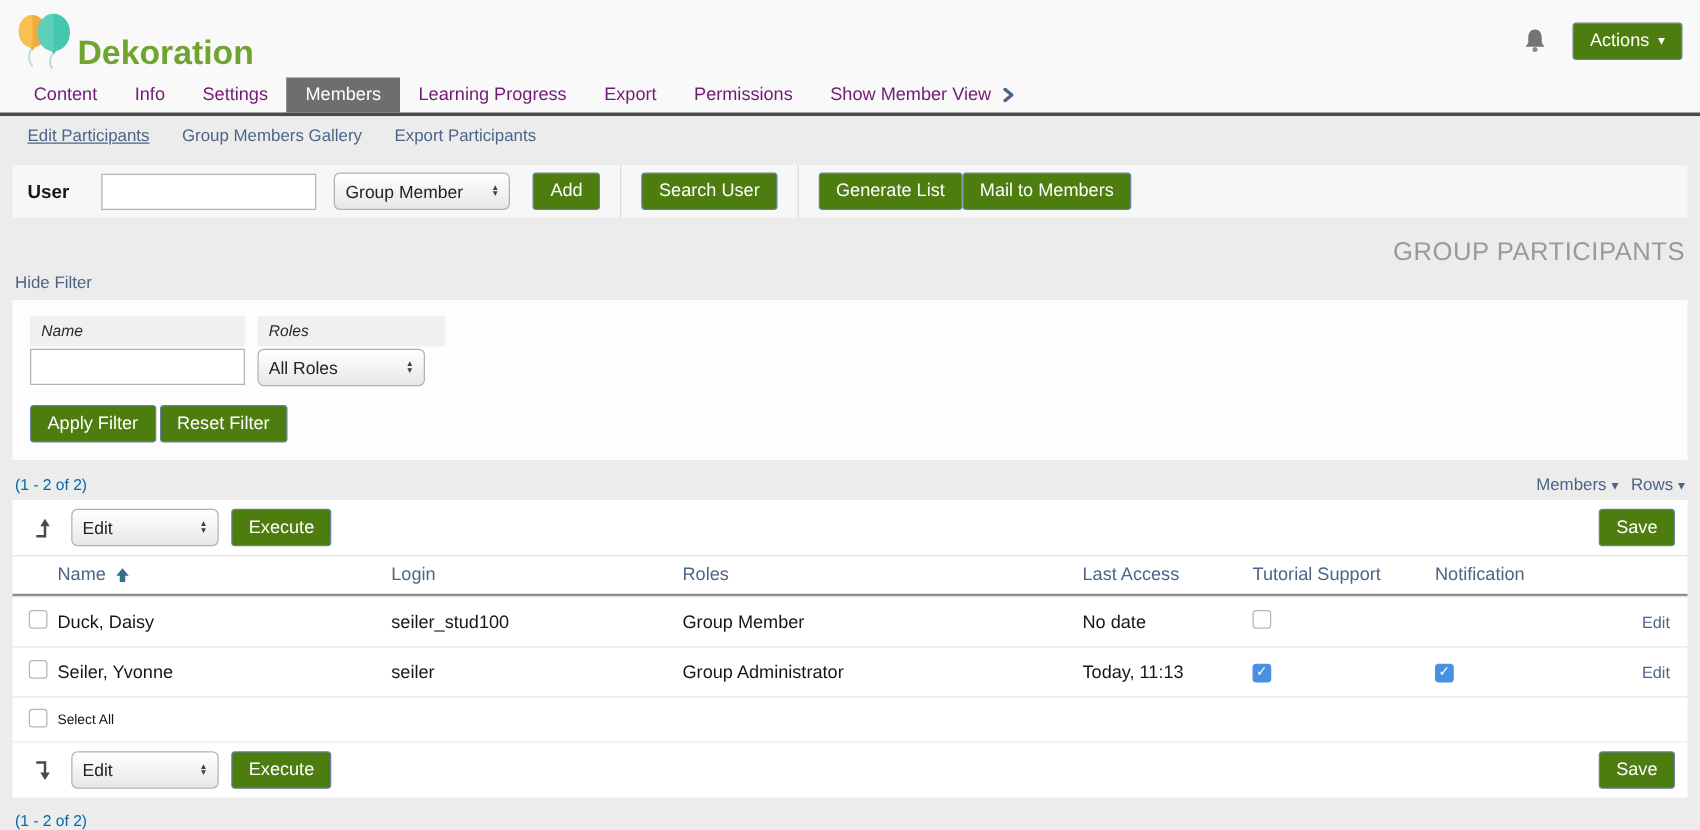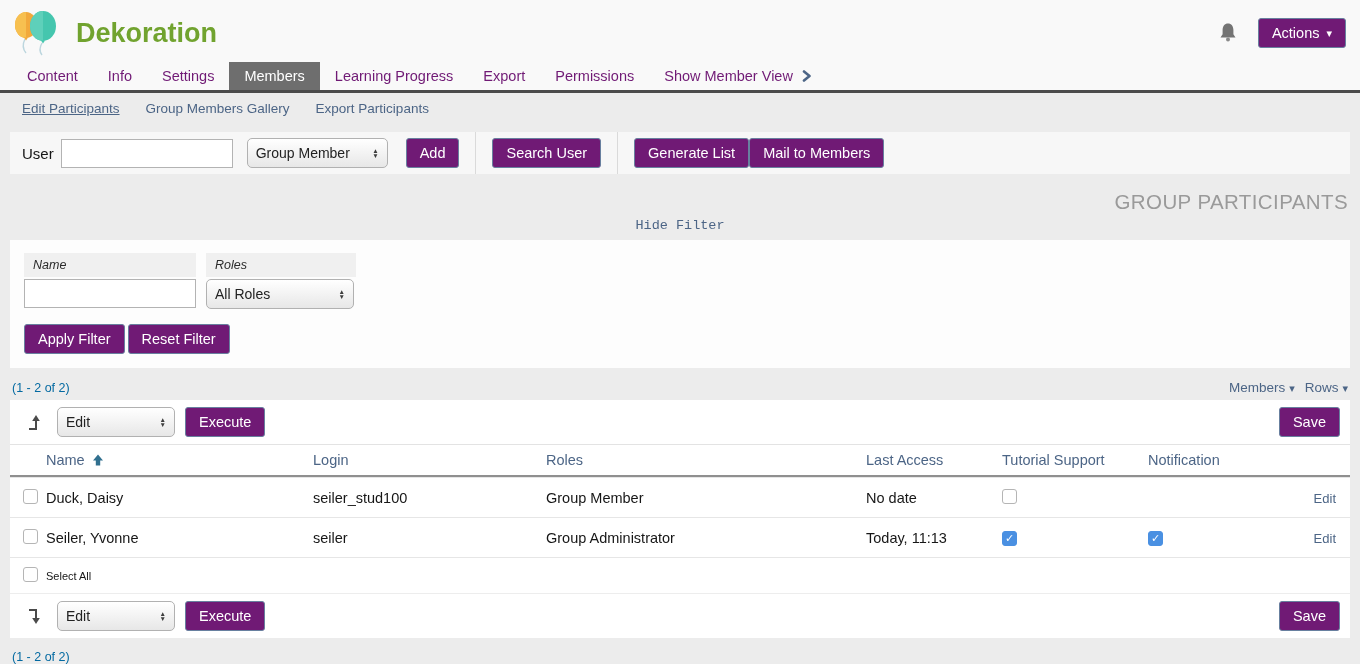--- a/index.html
+++ b/index.html
@@ -6,55 +6,55 @@
   html,body { margin:0; padding:0; }
   body {
     width:1360px; height:664px; overflow:hidden;
     background:#ececec; color:#161616;
     font-family:"Liberation Sans", sans-serif; font-size:14px;
   }
   a { text-decoration:none; }
 
   
   .topbar { height:62px; background:#f9f9f9; display:flex; justify-content:space-between; align-items:center; padding:6px 14px 2px 12px; }
-  .brand { display:flex; align-items:center; gap:14px; }
+  .brand { display:flex; align-items:flex-end; }
   .logo { width:50px; height:50px; }
   .page-title { margin:0; font-size:27px; font-weight:700; color:#71a32f; }
   .top-right { display:flex; align-items:center; gap:20px; }
   .bell { cursor:pointer; display:flex; }
 
-  .btn { background:#701a75; border:1px solid #68809f; color:#fff; font-family:inherit; font-size:14.5px;
+  .btn { background:#4d7c0f; border:1px solid #68809f; color:#fff; font-family:inherit; font-size:14.5px;
          padding:6px 13px; border-radius:3px; cursor:pointer; display:inline-flex; align-items:center; white-space:nowrap; }
   .btn .caret { margin-left:7px; font-size:11px; line-height:1; }
 
   
   .tabs { display:flex; align-items:flex-end; padding:0 12px; background:#f9f9f9; border-bottom:3px solid #4b4b4b; }
   .tab { color:#701a75; font-size:14.5px; padding:6px 15px; cursor:pointer; display:flex; align-items:center; gap:8px; }
   .tab.active { background:#6e6e6e; color:#fff; }
 
   .subtabs { display:flex; padding:8px 12px 7px 22px; background:#ececec; }
   .subtab { color:#4c6586; font-size:13.5px; margin-right:26px; cursor:pointer; }
   .subtab.active { text-decoration:underline; }
 
   
   .user-toolbar { margin:9px 10px 0; background:#f7f7f7; height:42px; display:flex; align-items:center; padding:0 12px; }
-  .user-label { font-size:15px; margin-right:7px; }
+  .user-label { font-size:15px; margin-right:26px;font-weight:bold; }
   .text-input { height:29px; border:1px solid #b3b3b3; background:#fff; padding:0 6px; font-size:14px; font-family:inherit; }
   .w170 { width:172px; }
   .select { display:inline-flex; align-items:center; justify-content:space-between; height:30px;
             background:linear-gradient(#ffffff,#e7e7e7); border:1px solid #b1b1b1; border-radius:5px;
             padding:0 8px; font-size:14px; color:#222; cursor:pointer; }
   .spin { display:flex; flex-direction:column; color:#3d3d3d; font-size:6.5px; line-height:5.5px; margin-left:10px; }
   .vsep { width:1px; height:42px; background:#dadada; margin:0 16px; flex:none; }
   .ml14 { margin-left:14px; } .ml18 { margin-left:18px; }
 
   
   .section-head { padding:16px 12px 0; }
   .section-title { margin:0; font-size:20.5px; font-weight:400; color:#9a9a9a; letter-spacing:.4px;text-align:right; }
-  .hide-filter-row { text-align:center; padding:3px 12px 7px;font-family:Liberation Mono, monospace; }
+  .hide-filter-row { text-align:left; padding:3px 12px 7px; }
   .link { color:#4c6586; font-size:13.5px; cursor:pointer; }
 
   
   .filter-panel { margin:0 10px; background:#fdfdfd; padding:13px 14px 14px; }
   .filter-fields { display:flex; gap:10px; }
   .filter-label { background:#f0f0f0; font-style:italic; font-size:12.5px; color:#2b2b2b; padding:5px 9px; margin-bottom:2px; }
   .filter-buttons { margin-top:15px; display:flex; gap:3px; }
 
   
   .table-meta { display:flex; justify-content:space-between; align-items:flex-end; padding:12px 12px 5px; }
@@ -177,21 +177,21 @@
 </div>
 
 <div class="filter-panel">
   <div class="filter-fields">
     <div class="filter-field" style="width:172px">
       <div class="filter-label">Name</div>
       <input class="text-input" style="width: 172px;" value="">
     </div>
     <div class="filter-field" style="width:150px">
       <div class="filter-label">Roles</div>
-      <div class="select" style="width:148px">
+      <div class="select" style="width:134px">
         <span>All Roles</span>
         <span class="spin">
             <span>▲</span>
             <span>▼</span>
           </span>
       </div>
     </div>
   </div>
   <div class="filter-buttons">
     <button class="btn">Apply Filter</button>

